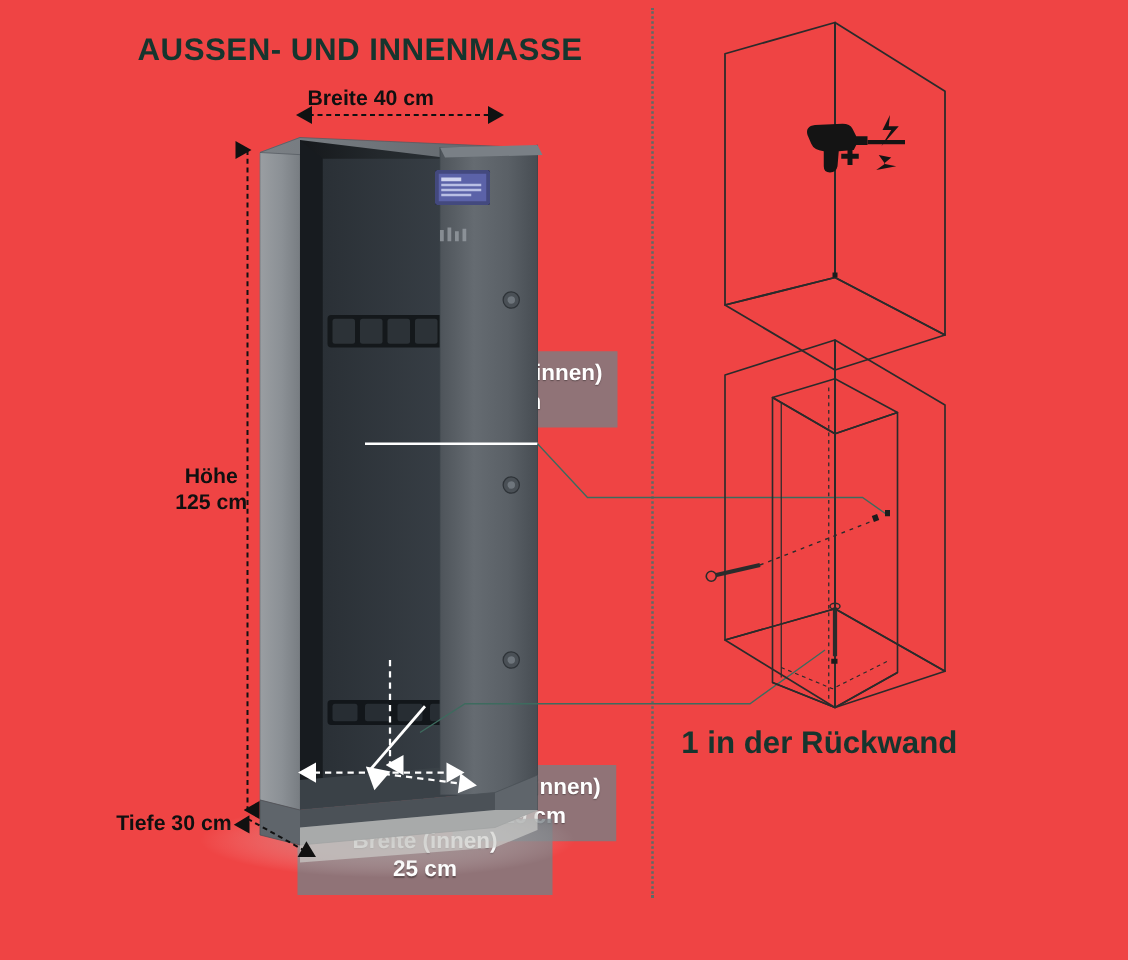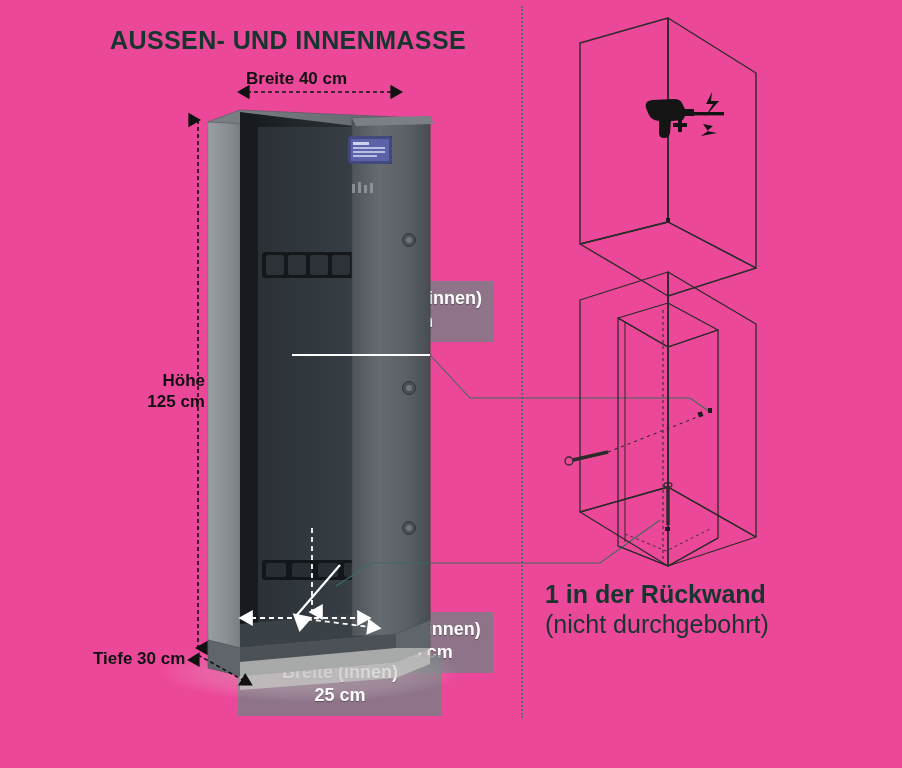--- a/index.html
+++ b/index.html
@@ -5,21 +5,21 @@
   * { box-sizing: border-box; }
   html, body {
     margin: 0; padding: 0;
     background: #ffffff;
     font-family: "Liberation Sans", sans-serif;
   }
   #page {
     position: relative;
     width: 902px;
     height: 768px;
-    background: #ec4899;
+    background: #ef4444;
     overflow: hidden;
   }
 
   
   .divider {
     position: absolute;
     left: 521px; top: 6px;
     width: 0; height: 712px;
     border-left: 2px dotted #5d6b66;
   }
@@ -38,21 +38,21 @@
   
   .dim-black {
     position: absolute;
     color: #101010;
     font-weight: bold;
     font-size: 17px;
     line-height: 1.25;
     white-space: nowrap;
   }
   #dim-breite-aussen { left: 246px; top: 68px; }
-  #dim-hoehe-aussen  { left: 133px; top: 370px; text-align: right; width: 72px; }
+  #dim-hoehe-aussen  { left: 133px; top: 370px; text-align: center; width: 72px; }
   #dim-tiefe-aussen  { left: 93px;  top: 648px; }
 
   
   .dim-plate {
     position: absolute;
     background: rgba(120,128,133,0.80);
     color: #ffffff;
     font-weight: bold;
     font-size: 18px;
     line-height: 1.3;
@@ -330,16 +330,15 @@
     <div>19 cm</div>
   </div>
 
   <div class="dim-plate" id="plate-breite-innen">
     <div>Breite (innen)</div>
     <div>25 cm</div>
   </div>
 
   <div class="caption">
     <span class="strong">1 in der Rückwand</span>
-    <span class="sub">(nicht durchgebohrt)</span>
   </div>
 
 </div>
 
 </body></html>

